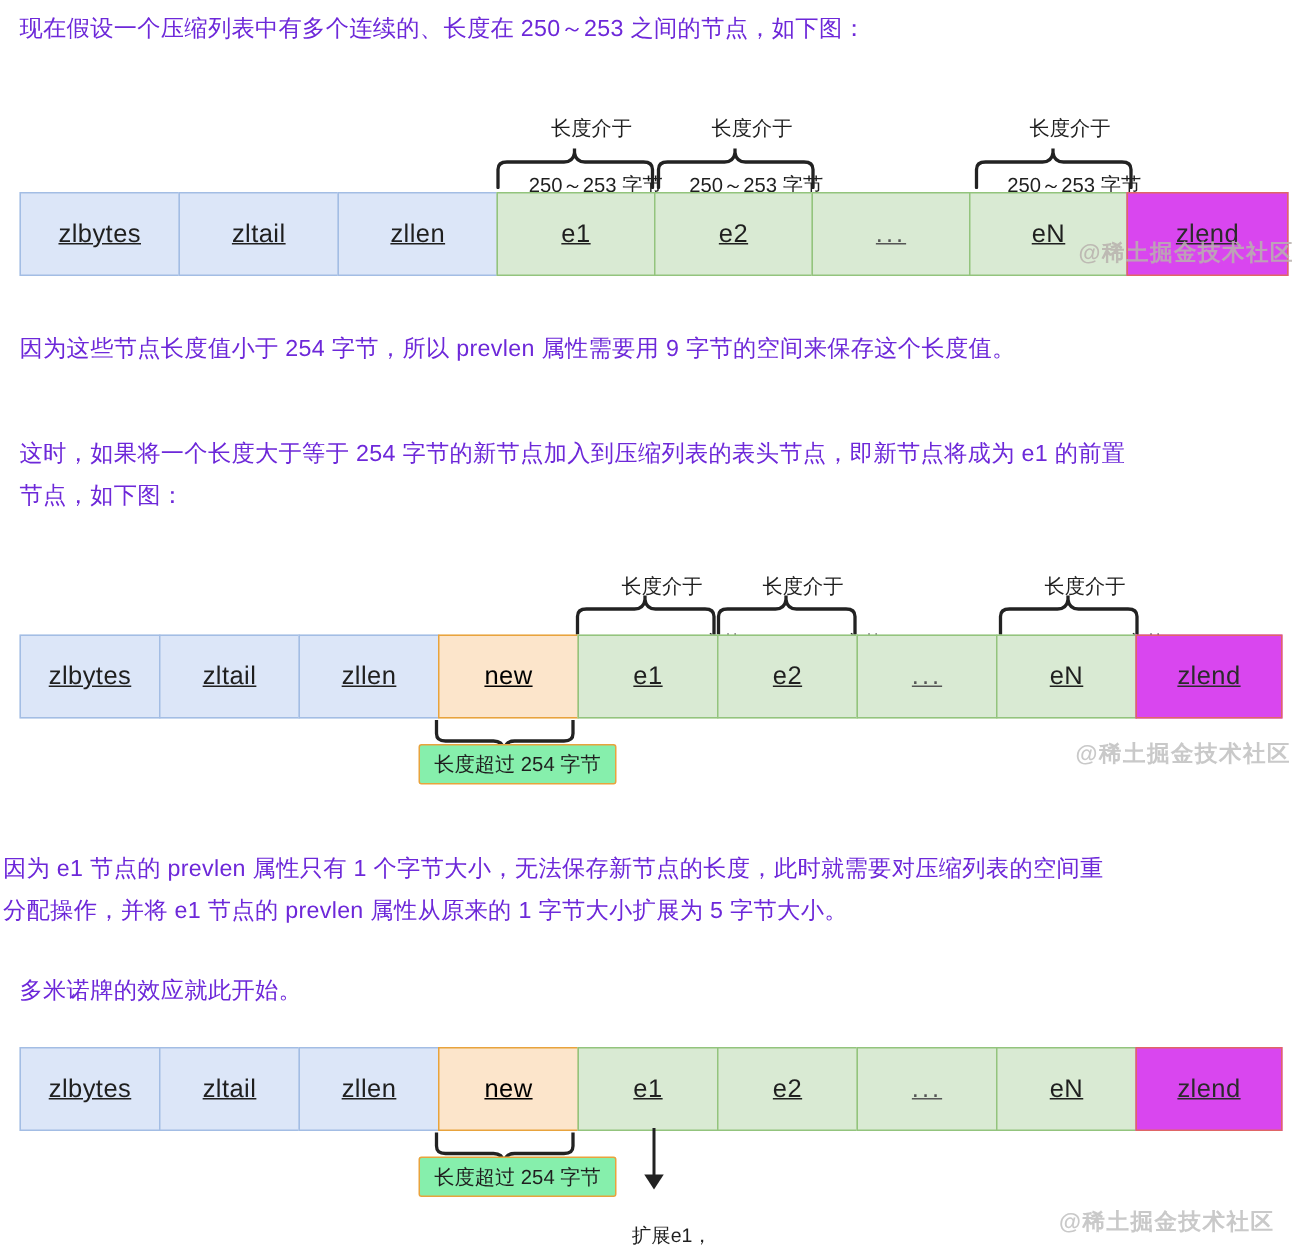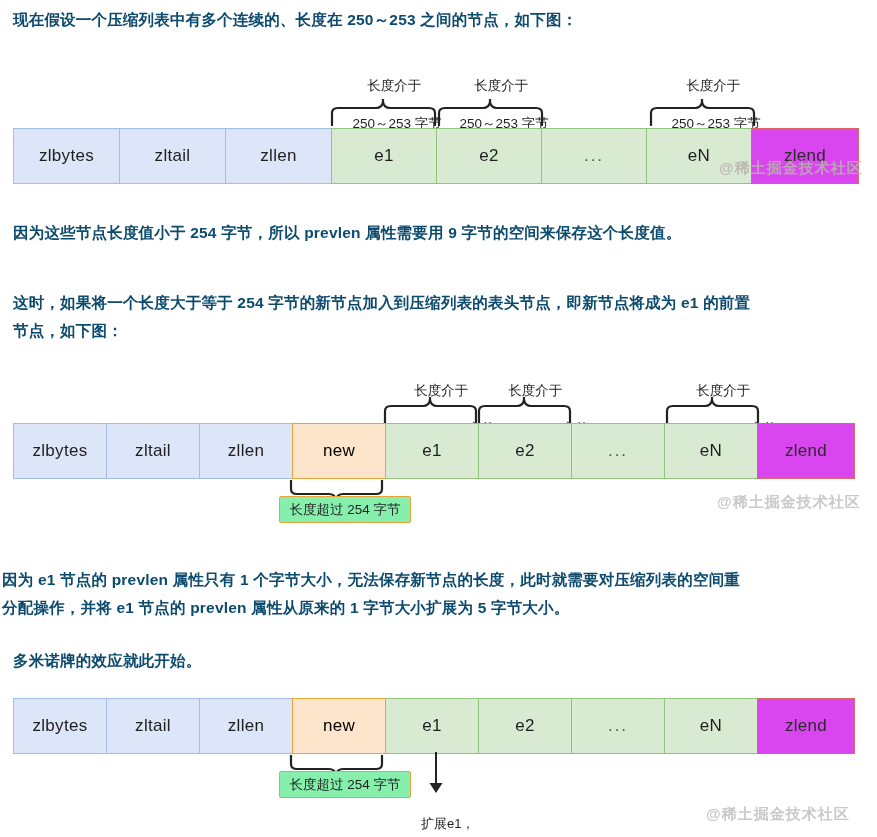--- a/index.html
+++ b/index.html
@@ -11,38 +11,38 @@
     position:relative;
     overflow:hidden;
   }
   .page{position:relative;width:877px;height:837px;}
 
   
   .para{
     position:absolute;
     font-size:15.5px;
     line-height:28px;
-    color:#0c4a6e;
+    color:#6d28d9;
     letter-spacing:.2px;
     white-space:pre-wrap;
-    font-weight:bold;
   }
 
   
   .diagram{position:absolute;}
 
   
   .row{position:absolute;display:flex;height:56px;box-sizing:border-box;}
   .cell{
     box-sizing:border-box;
     display:flex;align-items:center;justify-content:center;
     font-size:17px;
     letter-spacing:.3px;
     border:1px solid;
     margin-left:-1px;
+    text-decoration:underline;
   }
   .cell:first-child{margin-left:0;}
   .c-blue{background:#dce6f8;border-color:#a3bde4;color:#1f1f1f;}
   .c-green{background:#d9ead3;border-color:#93c47d;color:#1f1f1f;}
   .c-red{background:#d946ef;border-color:#e06666;color:#2b2b2b;}
   .c-orange{background:#fce5cb;border-color:#e8a33d;color:#000000;}
   .c-dots{font-size:17px;color:#555;letter-spacing:2px;}
   .bracelabel{
     position:absolute;
     text-align:center;

